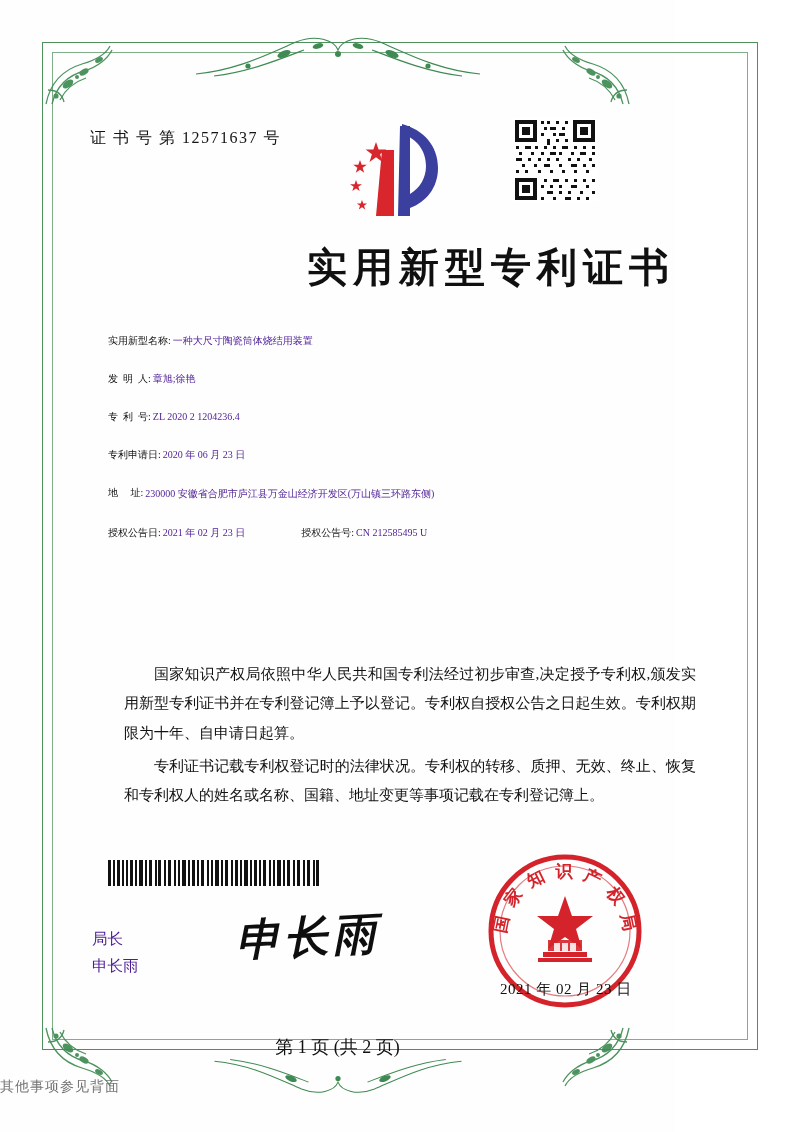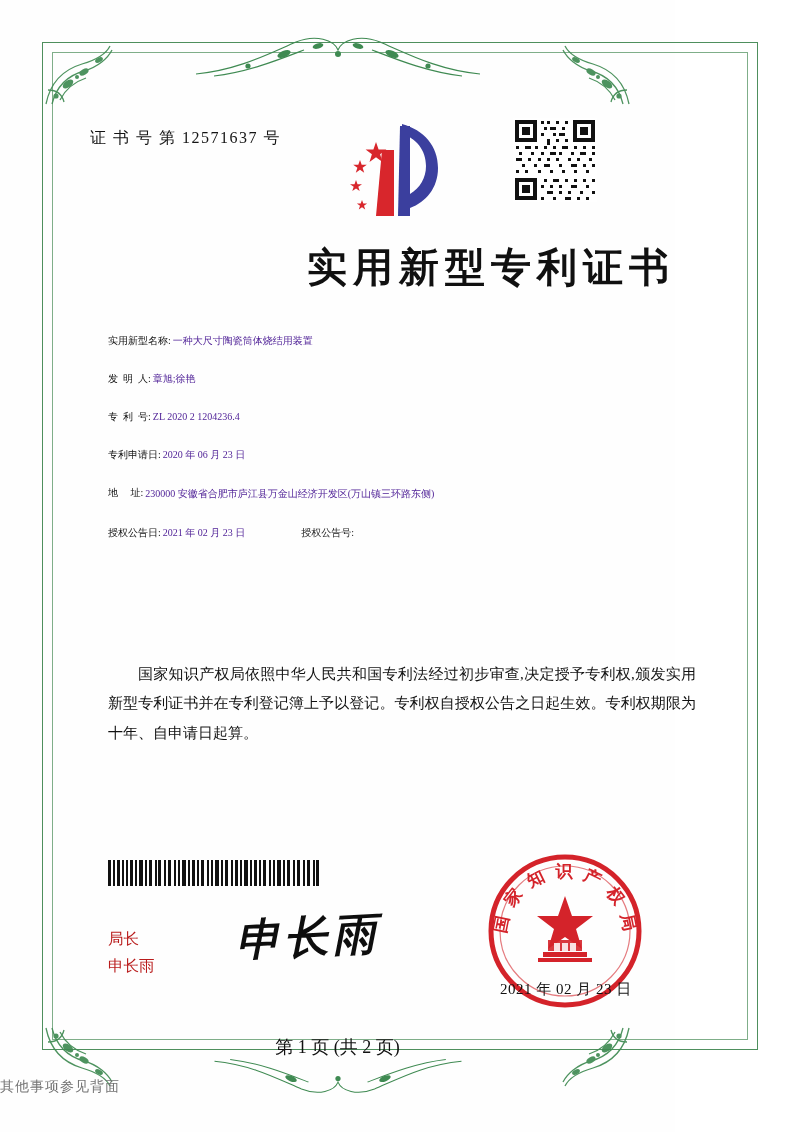--- a/index.html
+++ b/index.html
@@ -161,42 +161,42 @@
     position: absolute;
     left: 108px;
     top: 660px;
     width: 588px;
     font-size: 15px;
     line-height: 1.95;
     text-align: justify;
     color: #111;
   }
   .paragraphs p {
-    margin: 0 0 4px 0;
+    margin: 0 0 4px 16px;
     text-indent: 2em;
   }
 
   
   .barcode {
     position: absolute;
     left: 108px;
     top: 860px;
     width: 212px;
     height: 26px;
   }
   .barcode svg { width: 100%; height: 100%; display: block; }
 
   
   .sig-block {
     position: absolute;
-    left: 108px;
+    left: 92px;
     top: 925px;
     font-size: 15.5px;
     line-height: 1.75;
-    color: #b91c1c;
+    color: #4c1d95;
     font-family: Liberation Serif, serif;
   }
   .signature-script {
     position: absolute;
     left: 236px;
     top: 908px;
     font-size: 44px;
     font-family: "DejaVu Serif", serif;
     font-style: italic;
     font-weight: bold;
@@ -482,25 +482,27 @@
       <span class="field-value">2020 年 06 月 23 日</span>
     </div>
     <div class="field-row">
       <span class="field-label">地     址:</span>
       <span class="field-value wrap">230000  安徽省合肥市庐江县万金山经济开发区(万山镇三环路东侧)</span>
     </div>
     <div class="field-row two-col">
       <span class="field-label">授权公告日:</span>
       <span class="field-value" style="flex:0 0 auto;">2021 年 02 月 23 日</span>
       <span class="second-label">授权公告号:</span>
+      <span class="field-value">CN 212585495 U</span>
     </div>
   </div>
 
   <div class="paragraphs">
     <p>国家知识产权局依照中华人民共和国专利法经过初步审查,决定授予专利权,颁发实用新型专利证书并在专利登记簿上予以登记。专利权自授权公告之日起生效。专利权期限为十年、自申请日起算。</p>
+    <p>专利证书记载专利权登记时的法律状况。专利权的转移、质押、无效、终止、恢复和专利权人的姓名或名称、国籍、地址变更等事项记载在专利登记簿上。</p>
   </div>
 
   <div class="barcode">
     <svg viewBox="0 0 212 26" shape-rendering="crispEdges">
       <g fill="#111111">
         <rect x="0" y="0" width="3" height="26"></rect>
           <rect x="5" y="0" width="1.5" height="26"></rect>
         <rect x="9" y="0" width="3" height="26"></rect>
           <rect x="14" y="0" width="1.5" height="26"></rect>
         <rect x="18" y="0" width="1.5" height="26"></rect>

